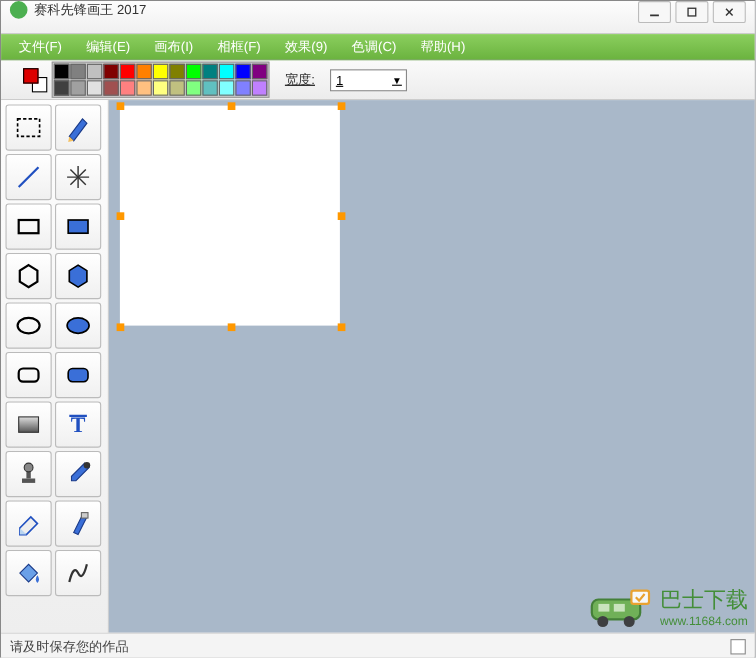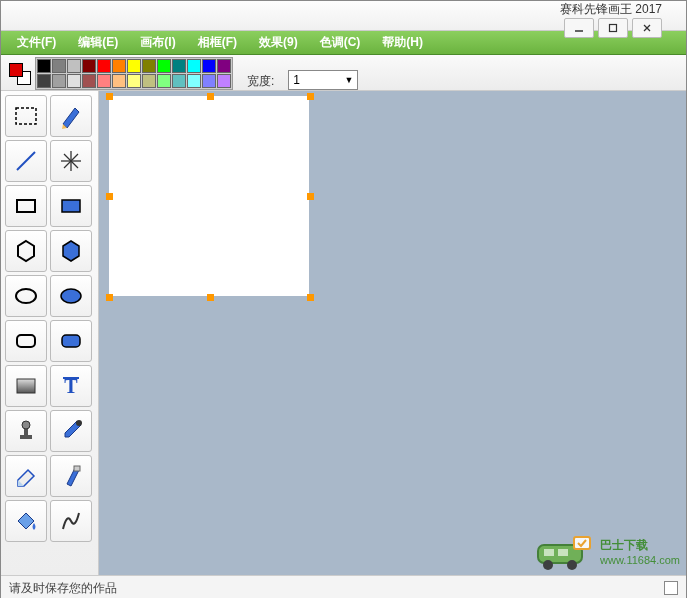--- a/index.html
+++ b/index.html
@@ -1,26 +1,26 @@
 <!DOCTYPE html>
 <html><head>
 <meta charset="utf-8">
 <style>
 * { box-sizing: border-box; margin: 0; padding: 0; }
 body { font-family: "Microsoft YaHei", sans-serif; font-size: 12px; background: #fff; }
 .window { width: 687px; height: 598px; border: 1px solid #888; position: relative; background: #fff; }
-.titlebar { height: 30px; background: linear-gradient(#fdfdfd,#f0f0f0); border-bottom: 1px solid #ccc; display: flex; align-items: flex-end; padding: 0 24px; flex-direction: column; }
+.titlebar { height: 30px; background: linear-gradient(#fdfdfd,#f0f0f0); border-bottom: 1px solid #ccc; display: flex; align-items: flex-start; padding: 0 8px; }
 .titlebar .icon { width: 16px; height: 16px; background: #4caf50; border-radius: 50%; margin-right: 6px; }
 .titlebar .title { flex: 1; color: #333; }
 .winbtns { display: flex; gap: 4px; }
 .winbtn { width: 30px; height: 20px; border: 1px solid #bbb; border-radius: 2px; background: #f7f7f7; display: flex; align-items: center; justify-content: center; font-size: 11px; cursor: pointer; }
 .winbtn svg { width: 10px; height: 10px; }
 .menubar { height: 24px; background: linear-gradient(#8bcf5e,#6bb33f); display: flex; align-items: center; padding: 0 6px; gap: 2px; color: #fff; border-bottom: 1px solid #4a8a2a; }
-.menuitem { padding: 20px 10px; cursor: pointer; font-weight: bold; }
-.toolbar2 { height: 36px; background: linear-gradient(#fafafa,#ececec); border-bottom: 1px solid #ccc; display: flex; align-items: flex-end; padding: 0 8px; gap: 14px; }
+.menuitem { padding: 20px 10px; cursor: pointer; }
+.toolbar2 { height: 36px; background: linear-gradient(#fafafa,#ececec); border-bottom: 1px solid #ccc; display: flex; align-items: center; padding: 0 20px; gap: 14px; text-decoration: underline; }
 .colorblock { display: flex; align-items: center; gap: 4px; }
 .fgbg { position: relative; width: 22px; height: 22px; }
 .fgbg .bg { position: absolute; right: 0; bottom: 0; width: 14px; height: 14px; background: #fff; border: 1px solid #000; }
 .fgbg .fg { position: absolute; left: 0; top: 0; width: 14px; height: 14px; background: #d00; border: 1px solid #000; }
 .palette { display: grid; grid-template-columns: repeat(13, 14px); grid-template-rows: repeat(2, 14px); gap: 1px; border: 1px solid #999; padding: 1px; background: #ccc; }
 .swatch { width: 14px; height: 14px; border: 1px solid #666; cursor: pointer; }
 .widthlabel { color: #333; }
 .widthsel { width: 70px; height: 20px; border: 1px solid #888; background: #fff; padding: 0 4px; display: flex; align-items: center; justify-content: space-between; cursor: pointer; }
 .widthsel .arrow { font-size: 9px; }
 .mainarea { display: flex; height: calc(100% - 30px - 24px - 36px - 22px); }
@@ -35,21 +35,21 @@
 .h-ne { left: 208px; top: 2px; }
 .h-w  { left: 7px; top: 102px; }
 .h-e  { left: 208px; top: 102px; }
 .h-sw { left: 7px; top: 203px; }
 .h-s  { left: 108px; top: 203px; }
 .h-se { left: 208px; top: 203px; }
 .statusbar { height: 22px; border-top: 1px solid #ccc; background: #f4f4f4; display: flex; align-items: center; padding: 12px 8px; color: #444; justify-content: space-between; }
 .statusicon { width: 14px; height: 14px; border: 1px solid #888; background: #fff; }
 .watermark { position: absolute; right: 6px; bottom: 26px; display: flex; align-items: center; gap: 6px; opacity: .9; }
 .wm-logo { width: 60px; height: 40px; }
-.wm-text { color: #3a8a2a; font-size: 12px; font-weight: bold; }
+.wm-text { color: #3a8a2a; font-size: 20px; font-weight: normal; }
 .wm-sub { color: #3a8a2a; font-size: 11px; display: block; }
 </style>
 </head>
 <body>
 
 <div class="window">
 
   <div class="titlebar">
     <div class="icon"></div>
     <div class="title">赛科先锋画王 2017</div>

